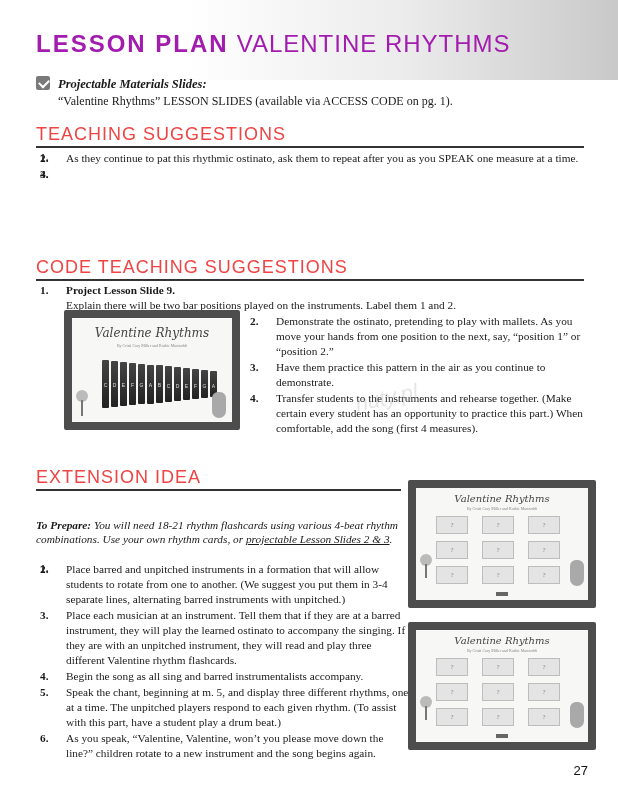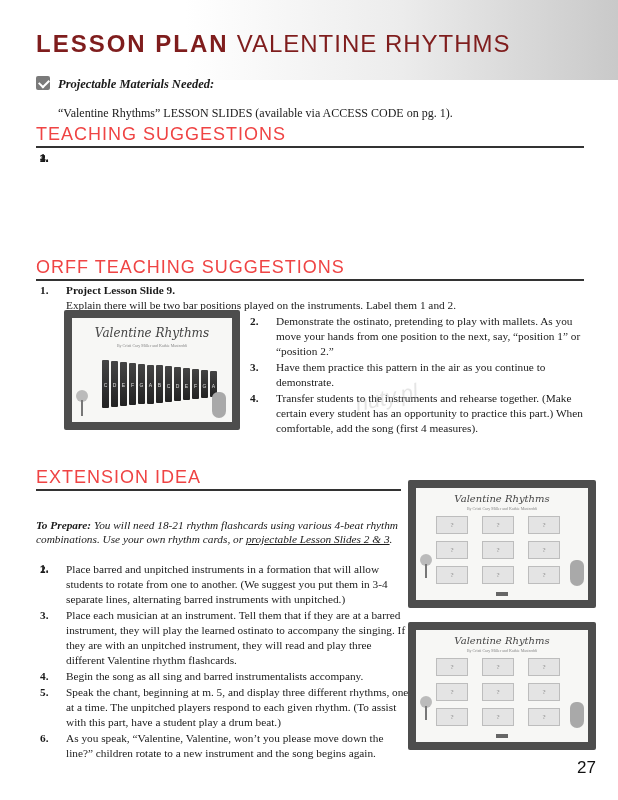--- a/index.html
+++ b/index.html
@@ -11,37 +11,37 @@
     position: relative;
   }
   .page { position: absolute; inset: 0; }
   .corner-gradient {
     position: absolute; right: 0; top: 0; width: 618px; height: 80px;
     background: linear-gradient(to left, #c9c9c9 0%, #ececec 35%, #ffffff 70%);
   }
   .title {
     position: absolute; left: 36px; top: 30px;
     font-family: "Liberation Sans", sans-serif;
-    font-size: 24px; letter-spacing: 1px; color: #7f1d1d;
+    font-size: 24px; letter-spacing: 1px; color: #a21caf;
     white-space: nowrap;
   }
   .title .bold { font-weight: bold; letter-spacing: 2px; }
   .title .light { font-weight: normal; letter-spacing: 1px; margin-left: 8px; }
 
   .materials { position: absolute; left: 36px; top: 76px; font-size: 12px; }
   .materials .icon {
     display: inline-block; width: 14px; height: 14px; background: #7a7a7a;
     border-radius: 2px; vertical-align: -2px; margin-right: 8px; position: relative;
   }
   .materials .icon::after {
     content: ""; position: absolute; left: 3px; top: 3px; width: 8px; height: 5px;
     border-left: 2px solid #fff; border-bottom: 2px solid #fff; transform: rotate(-45deg);
   }
   .materials .heading { font-weight: bold; font-style: italic; font-size: 12.5px; }
-  .materials .body { margin-left: 22px; margin-top: 14px; }
+  .materials .body { margin-left: 22px; margin-top: 2px; }
 
   .section-title {
     position: absolute; left: 36px;
     font-family: "Liberation Sans", sans-serif;
     font-size: 18px; letter-spacing: 1px; color: #ef4444;
   }
   .divider { position: absolute; left: 36px; width: 548px; height: 2px; background: #333; }
 
   ol.list { position: absolute; margin: 0; padding: 0; list-style: none; font-size: 11.3px; line-height: 15px; }
   ol.list li { position: relative; padding-left: 26px; margin-bottom: 1px; }
@@ -88,52 +88,52 @@
     height: 16px; background: #e4e4e4; border: 1px solid #bdbdbd;
     font-size: 7px; color: #888; text-align: center; line-height: 16px;
   }
   .slide-footer { position: absolute; bottom: 4px; left: 50%; width: 12px; height: 4px; margin-left: -6px; background: #666; }
 
   .watermark {
     position: absolute; left: 355px; top: 385px; font-size: 22px; color: rgba(150,150,150,0.25);
     font-family: "Liberation Sans", sans-serif; transform: rotate(-12deg); font-style: italic;
   }
   .page-number {
-    position: absolute; right: 22px; bottom: 22px;
-    font-family: "Liberation Sans", sans-serif; font-size: 17px; color: #111;
+    position: absolute; right: 30px; bottom: 22px;
+    font-family: "Liberation Sans", sans-serif; font-size: 13px; color: #111;
   }
 </style>
 </head>
 <body>
 
 <div class="page">
   <div class="corner-gradient"></div>
 
   <div class="title">
     <span class="bold">LESSON PLAN</span><span class="light">VALENTINE RHYTHMS</span>
   </div>
 
   <div class="materials">
     <div>
-      <span class="icon"></span><span class="heading">Projectable Materials Needed:</span>
+      <span class="icon"></span><span class="heading">Projectable Materials Slides:</span>
     </div>
     <div class="body">“Valentine Rhythms” LESSON SLIDES (available via ACCESS CODE on pg. 1).</div>
   </div>
 
   <div class="section-title" style="top:124px">TEACHING SUGGESTIONS</div>
   <div class="divider" style="top:146px"></div>
 
   <ol class="list ts-list">
     <li><span class="num">1.</span></li>
-    <li><span class="num">2.</span></li>
+    <li><span class="num">2.</span><span>As they continue to pat this rhythmic ostinato, ask them to repeat after you as you SPEAK one measure at a time.</span></li>
     <li><span class="num">3.</span></li>
     <li><span class="num">4.</span></li>
   </ol>
 
-  <div class="section-title" style="top:257px">ORFF TEACHING SUGGESTIONS</div>
+  <div class="section-title" style="top:257px">CODE TEACHING SUGGESTIONS</div>
   <div class="divider" style="top:279px"></div>
 
   <ol class="list orff-list-1">
     <li>
       <span class="num">1.</span><b>Project Lesson Slide 9</b><b>.</b><br>
       <span>Explain there will be two bar positions played on the instruments. Label them 1 and 2.</span>
     </li>
   </ol>
 
   <div class="slide" style="left:64px; top:310px; width:176px; height:120px;">

